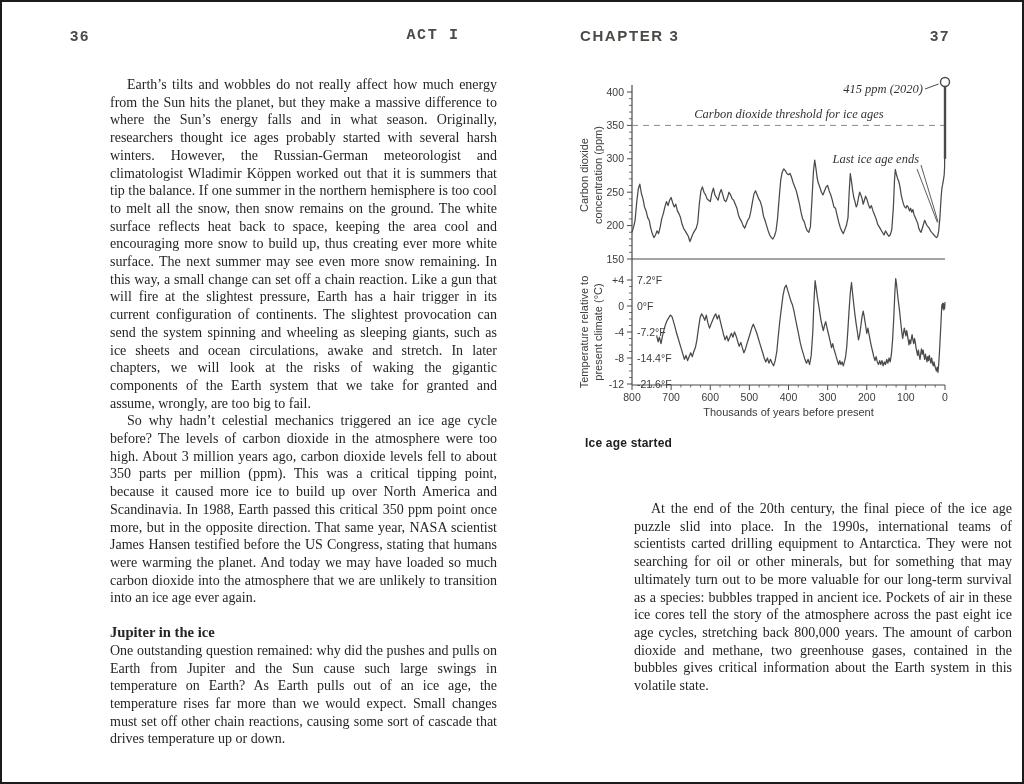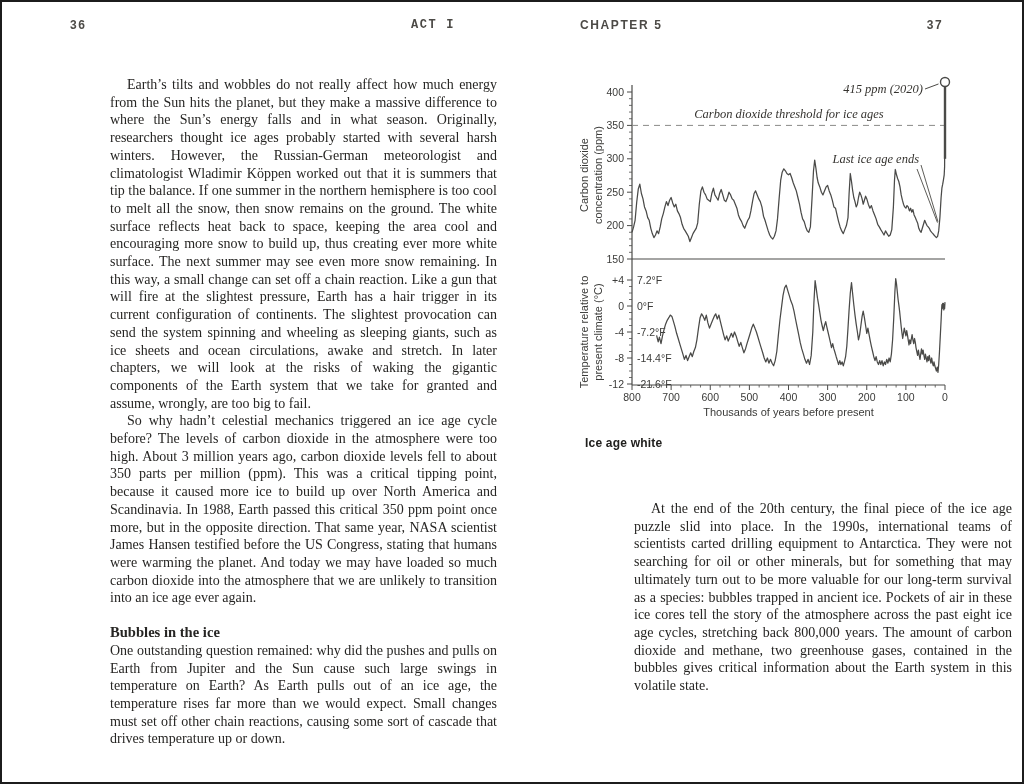--- a/index.html
+++ b/index.html
@@ -1,45 +1,45 @@
 <!DOCTYPE html>
 <html><head>
 <meta charset="utf-8">
 <style>
   html,body{margin:0;padding:0;background:#e8e8e8;}
   #page{position:relative;width:1024px;height:784px;box-sizing:border-box;
         background:#ffffff;border:2px solid #1c1c1c;overflow:hidden;
         font-family:"Liberation Serif",serif;color:#262523;}
-  .runhead{position:absolute;top:16px;font-family:"Liberation Sans",sans-serif;
-        font-size:12px;font-weight:700;letter-spacing:1.6px;color:#4c4a46;}
+  .runhead{position:absolute;top:25px;font-family:"Liberation Sans",sans-serif;
+        font-size:15px;font-weight:700;letter-spacing:1.6px;color:#4c4a46;}
   .bodycol{position:absolute;font-size:14px;line-height:17.7px;text-align:justify;margin-left:40px;}
   .bodycol p{margin:0;}
   .indent{text-indent:17px;}
   .cont{text-align-last:justify;}
   .sechead{font-size:14.6px;font-weight:700;margin:17px 0 0 0;line-height:17.7px;
         font-family:"Liberation Serif",serif;}
   .caption{position:absolute;font-family:"Liberation Sans",sans-serif;
         font-weight:700;font-size:12px;color:#21201e;letter-spacing:.2px;}
   #chart-wrap{position:absolute;left:565px;top:65px;width:410px;height:355px;}
   svg text{user-select:none;}
 </style>
 </head>
 <body>
 
 <div id="page">
 
   <span class="runhead" style="left:68px;">36</span>
   <span class="runhead" style="left:366px;width:130px;text-align:center;font-family:Liberation Mono, monospace;">ACT I</span>
-  <span class="runhead" style="left:578px;">CHAPTER 5</span>
-  <span class="runhead" style="left:918px;width:30px;text-align:center;">37</span>
+  <span class="runhead" style="left:578px;">CHAPTER 3</span>
+  <span class="runhead" style="left:918px;width:30px;text-align:right;">37</span>
 
   <div class="bodycol" style="left:68px;top:74px;width:387px;">
     <p class="indent">Earth’s tilts and wobbles do not really affect how much energy from the Sun hits the planet, but they make a massive difference to where the Sun’s energy falls and in what season. Originally, researchers thought ice ages probably started with several harsh winters. However, the Russian-German meteorologist and climatologist Wladimir Köppen worked out that it is summers that tip the balance. If one summer in the northern hemisphere is too cool to melt all the snow, then snow remains on the ground. The white surface reflects heat back to space, keeping the area cool and encouraging more snow to build up, thus creating ever more white surface. The next summer may see even more snow remaining. In this way, a small change can set off a chain reaction. Like a gun that will fire at the slightest pressure, Earth has a hair trigger in its current configuration of continents. The slightest provocation can send the system spinning and wheeling as sleeping giants, such as ice sheets and ocean circulations, awake and stretch. In later chapters, we will look at the risks of waking the gigantic components of the Earth system that we take for granted and assume, wrongly, are too big to fail.</p>
     <p class="indent">So why hadn’t celestial mechanics triggered an ice age cycle before? The levels of carbon dioxide in the atmosphere were too high. About 3 million years ago, carbon dioxide levels fell to about 350 parts per million (ppm). This was a critical tipping point, because it caused more ice to build up over North America and Scandinavia. In 1988, Earth passed this critical 350 ppm point once more, but in the opposite direction. That same year, NASA scientist James Hansen testified before the US Congress, stating that humans were warming the planet. And today we may have loaded so much carbon dioxide into the atmosphere that we are unlikely to transition into an ice age ever again.</p>
-    <h3 class="sechead">Bubbles in the ice</h3>
+    <h3 class="sechead">Jupiter in the ice</h3>
     <p>One outstanding question remained: why did the pushes and pulls on Earth from Jupiter and the Sun cause such large swings in temperature on Earth? As Earth pulls out of an ice age, the temperature rises far more than we would expect. Small changes must set off other chain reactions, causing some sort of cascade that drives temperature up or down.</p>
   </div>
 
   <div id="chart-wrap">
     <svg id="chart-svg" width="410" height="355" viewBox="0 0 410 355">
         <line x1="65" y1="18" x2="65" y2="318" stroke="#4b4b49" stroke-width="1.2"></line>
         <line x1="65" y1="192" x2="378" y2="192" stroke="#4b4b49" stroke-width="1.1"></line>
         <line x1="65" y1="318" x2="378" y2="318" stroke="#4b4b49" stroke-width="1.2"></line>
         <line x1="60" y1="192" x2="65" y2="192" stroke="#4b4b49" stroke-width="1"></line>
         <text x="57" y="195.5" text-anchor="end" font-family="&quot;Liberation Sans&quot;, sans-serif" font-size="10.5" fill="#3b3b39">150</text>
@@ -154,19 +154,19 @@
         <line x1="378" y1="91.8" x2="378" y2="18.97999999999999" stroke="#4a4a48" stroke-width="2.4"></line>
         <circle cx="378" cy="14.97999999999999" r="4.5" fill="#ffffff" stroke="#4a4a48" stroke-width="1.4"></circle>
         <line x1="358" y1="22" x2="371.5" y2="16.97999999999999" stroke="#35332f" stroke-width="0.9"></line>
         <text x="356" y="26" text-anchor="end" font-family="&quot;Liberation Serif&quot;, serif" font-style="italic" font-size="12.5" fill="#35332f">415 ppm (2020)</text>
         <text x="352" y="96" text-anchor="end" font-family="&quot;Liberation Serif&quot;, serif" font-style="italic" font-size="12.5" fill="#35332f">Last ice age ends</text>
         <line x1="354" y1="98" x2="370.95750000000004" y2="154.62" stroke="#35332f" stroke-width="0.8"></line>
         <line x1="350" y1="102" x2="370.45750000000004" y2="155.62" stroke="#35332f" stroke-width="0.8"></line>
       </svg>
   </div>
 
-  <span class="caption" style="left:583px;top:434px;">Ice age white</span>
+  <span class="caption" style="left:583px;top:434px;">Ice age started</span>
 
   <div class="bodycol" style="left:592px;top:498px;width:378px;">
     <p class="indent">At the end of the 20th century, the final piece of the ice age puzzle slid into place. In the 1990s, international teams of scientists carted drilling equipment to Antarctica. They were not searching for oil or other minerals, but for something that may ultimately turn out to be more valuable for our long-term survival as a species: bubbles trapped in ancient ice. Pockets of air in these ice cores tell the story of the atmosphere across the past eight ice age cycles, stretching back 800,000 years. The amount of carbon dioxide and methane, two greenhouse gases, contained in the bubbles gives critical information about the Earth system in this volatile state.</p>
   </div>
 
 </div>
 
 </body></html>

